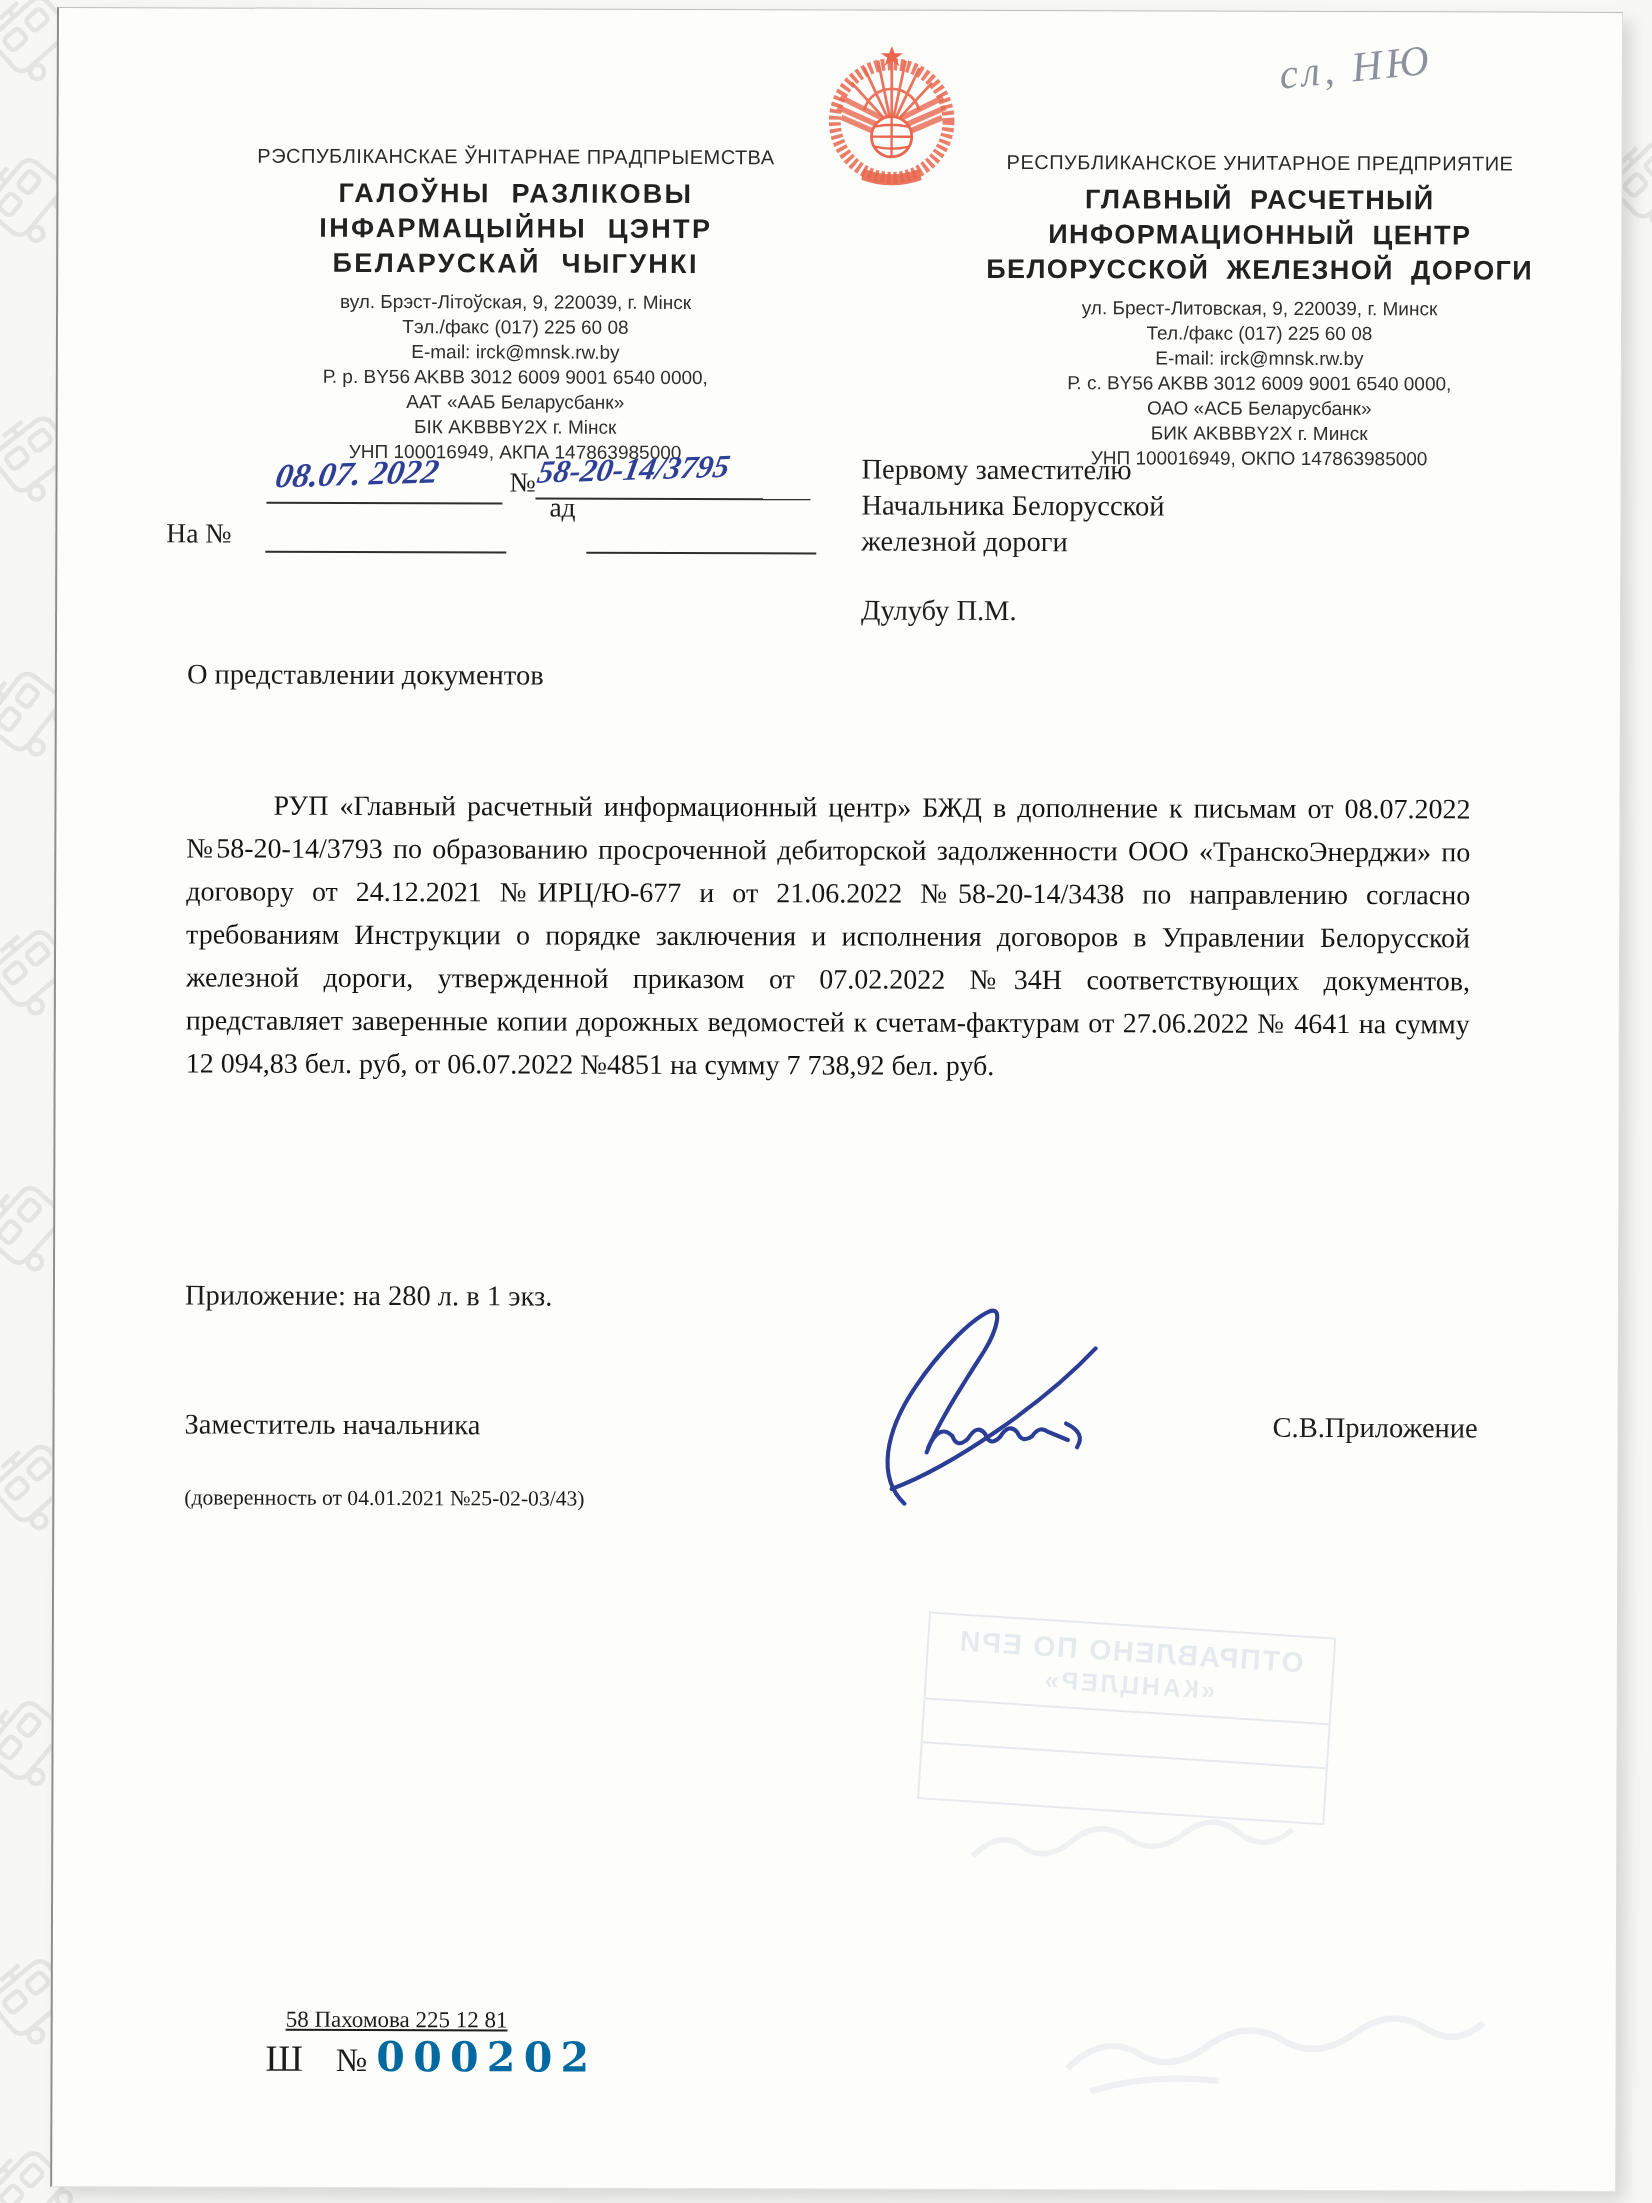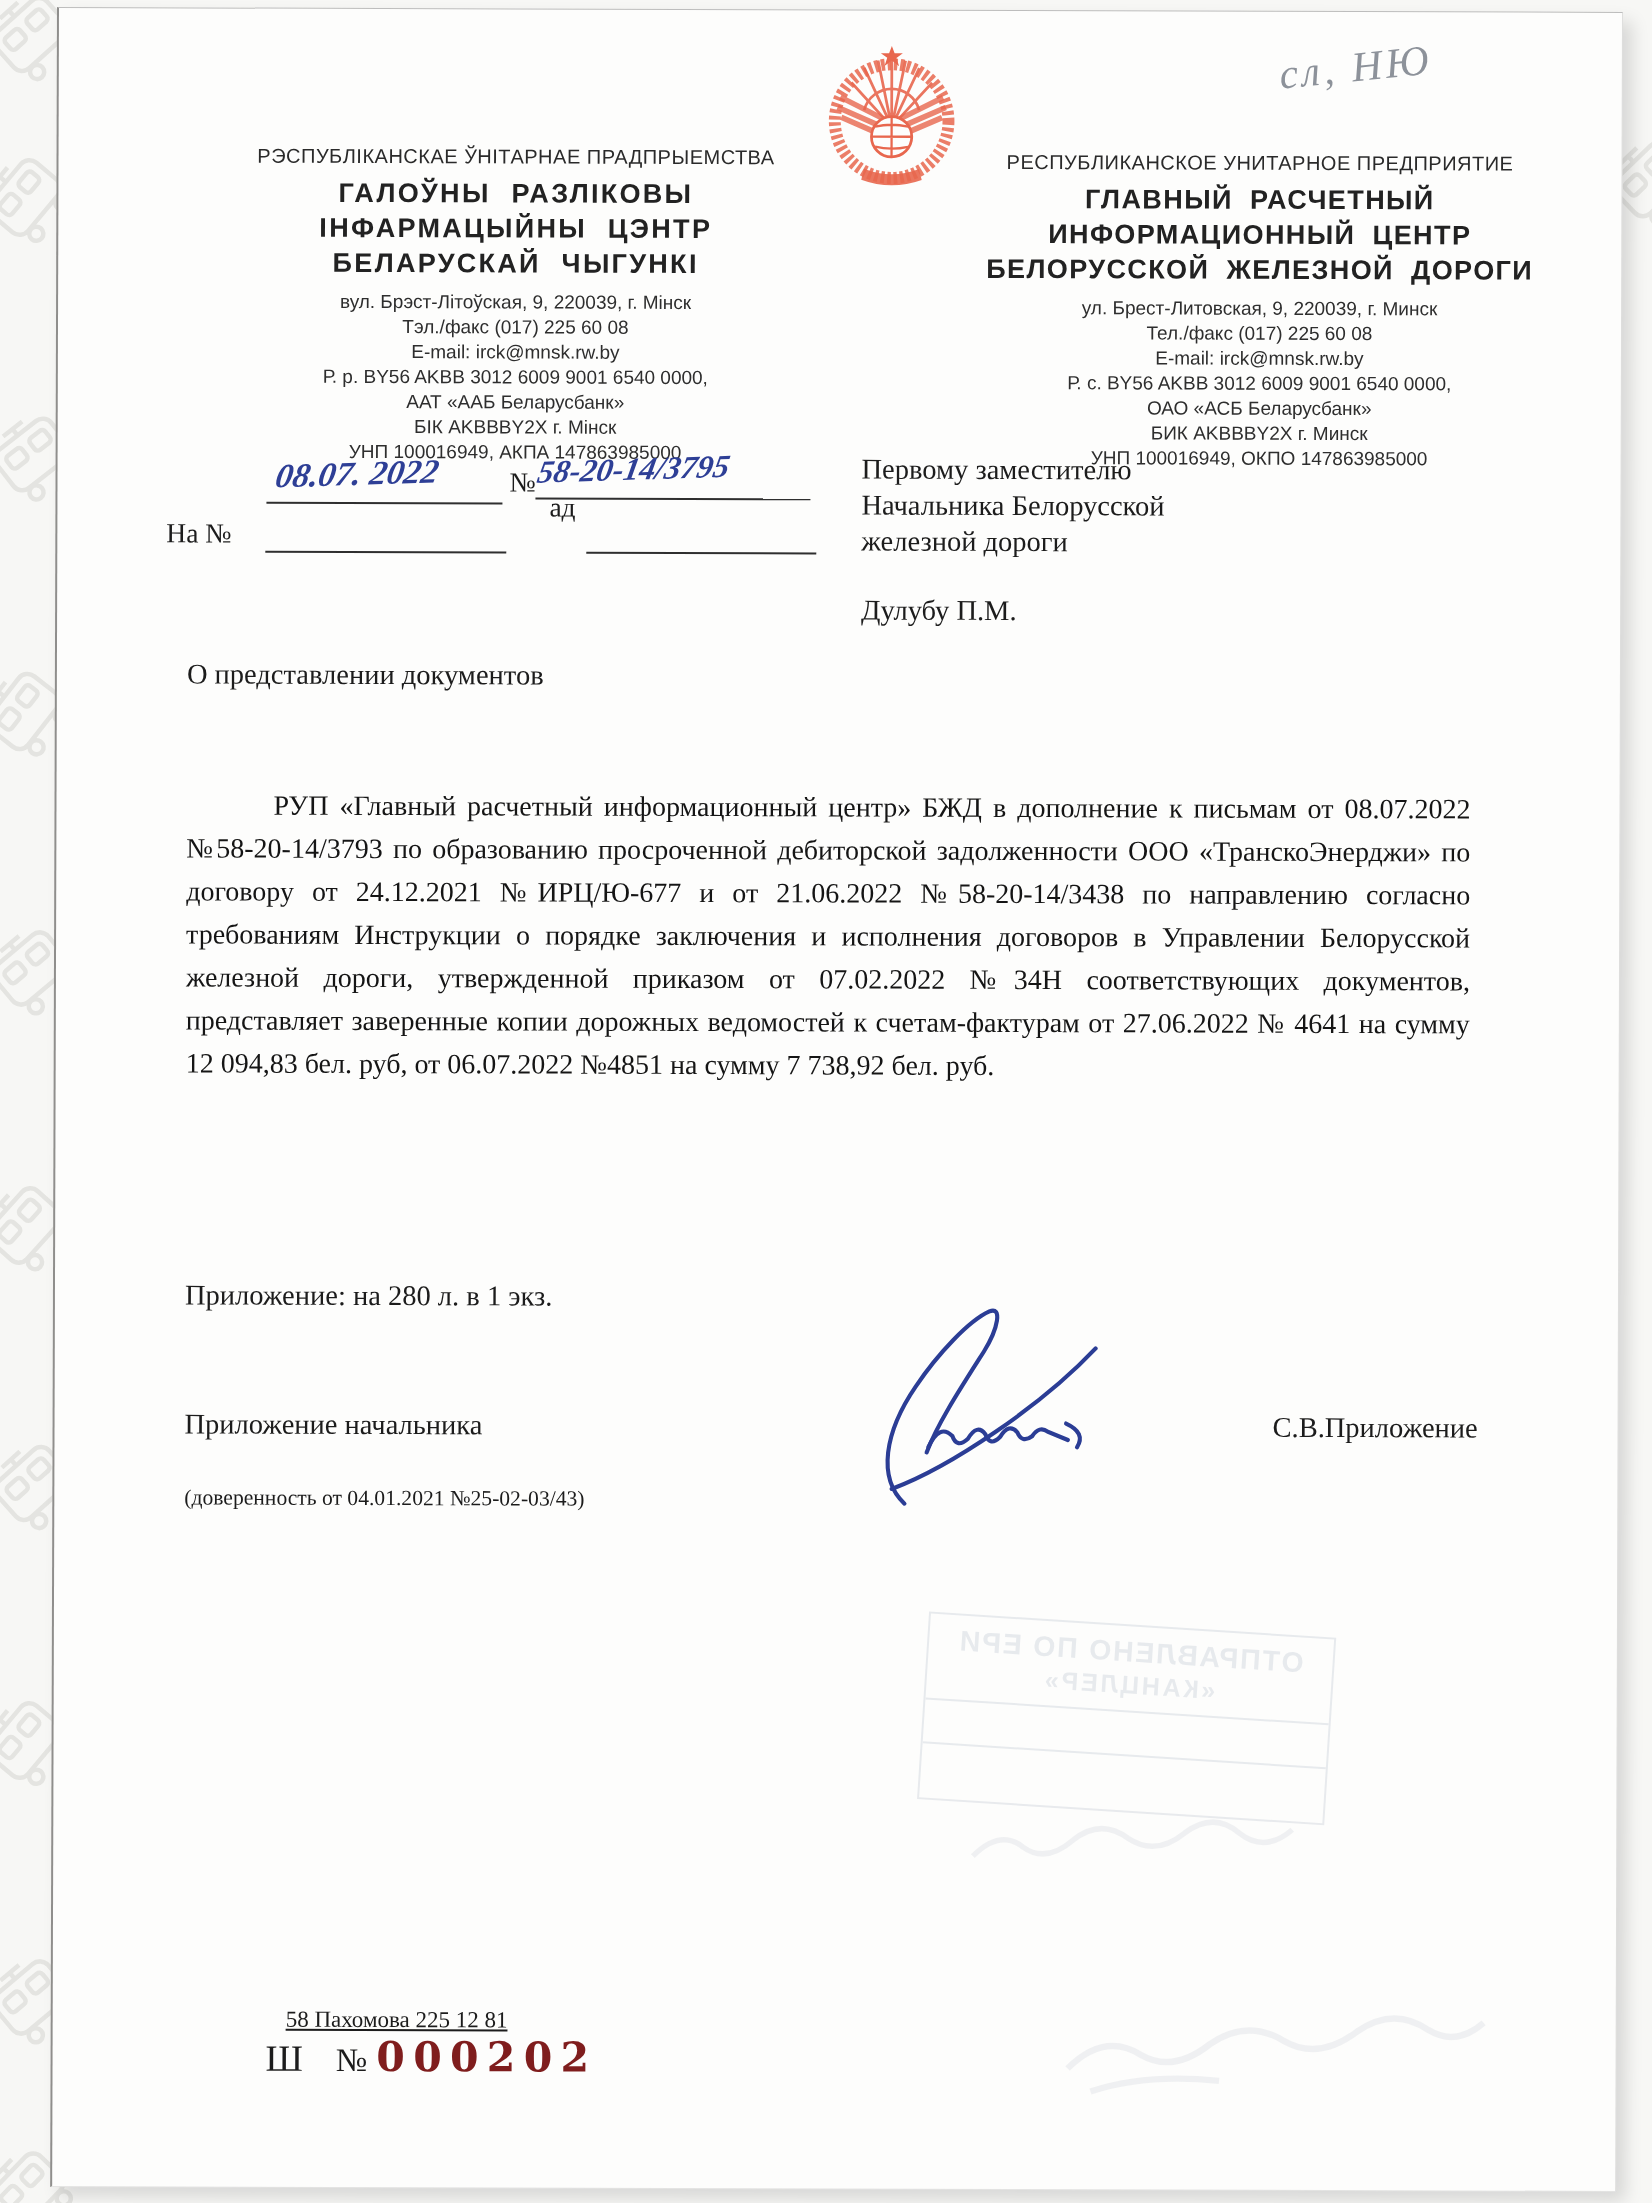--- a/index.html
+++ b/index.html
@@ -56,21 +56,21 @@
   }
   .stamp .r1{font-weight:bold;font-size:28.5px;letter-spacing:1.8px;margin-top:9.2px;}
   .stamp .r2{font-weight:bold;font-size:25px;letter-spacing:2.8px;margin-top:1.8px;}
   .stamp .div{border-top:2.8px solid currentColor;margin-top:11px;}
   .stamp .r3{height:42px;border-bottom:2.8px solid currentColor;}
   
   .executor{font-size:23px;text-decoration:underline;}
   .regrow{white-space:nowrap;}
   .reg-sh{font-size:37px;letter-spacing:1.8px;}
   .reg-no{font-size:33px;margin-left:31px;}
-  .reg-digits{font-size:41px;letter-spacing:8.3px;color:#7f1d1d;font-weight:bold;margin-left:9.2px;font-family:"DejaVu Serif",serif;}
+  .reg-digits{font-size:41px;letter-spacing:8.3px;color:#0369a1;font-weight:bold;margin-left:9.2px;font-family:"DejaVu Serif",serif;}
   .squig{position:absolute;opacity:.07;}
 </style>
 </head>
 <body>
 
 <svg width="0" height="0" style="position:absolute">
   <defs>
     <g id="train-icon">
       <g fill="none" stroke="#e3e3df" stroke-width="4.5">
         <rect x="16" y="26" width="68" height="48" rx="11"></rect>
@@ -202,21 +202,21 @@
 
   <svg class="abs" style="left:795px;top:1284px" width="367" height="220" viewBox="0 0 400 240">
     <g fill="none" stroke="#2b3d95" stroke-width="4.5" stroke-linecap="round">
       <path d="M60 228 C30 200 38 150 72 100 C96 64 130 28 152 18 C166 12 162 36 146 62 C122 100 96 140 84 172"></path>
       <path d="M86 166 q12 -26 26 -12 q5 14 17 3 q10 -17 19 -5 q5 14 16 3 q10 -16 19 -5 q5 12 16 4 q8 -12 17 -5 l22 9"></path>
       <path d="M46 212 C110 188 210 120 268 58"></path>
       <path d="M236 140 q22 10 12 26"></path>
     </g>
   </svg>
 
-  <div class="abs sig-label" style="left:130px;top:1400px">Приложение начальника</div>
+  <div class="abs sig-label" style="left:130px;top:1400px">Заместитель начальника</div>
   <div class="abs sig-label" style="left:1218px;top:1400px">С.В.Приложение</div>
   <div class="abs poa" style="left:130px;top:1477px">(доверенность от 04.01.2021 №25-02-03/43)</div>
 
   <div class="abs stamp" style="left:869px;top:1613px">
     <div class="r1">ОТПРАВЛЕНО ПО ЕРИ</div>
     <div class="r2">«КАНЦЛЕР»</div>
     <div class="div"></div>
     <div class="r3"></div>
   </div>
 

